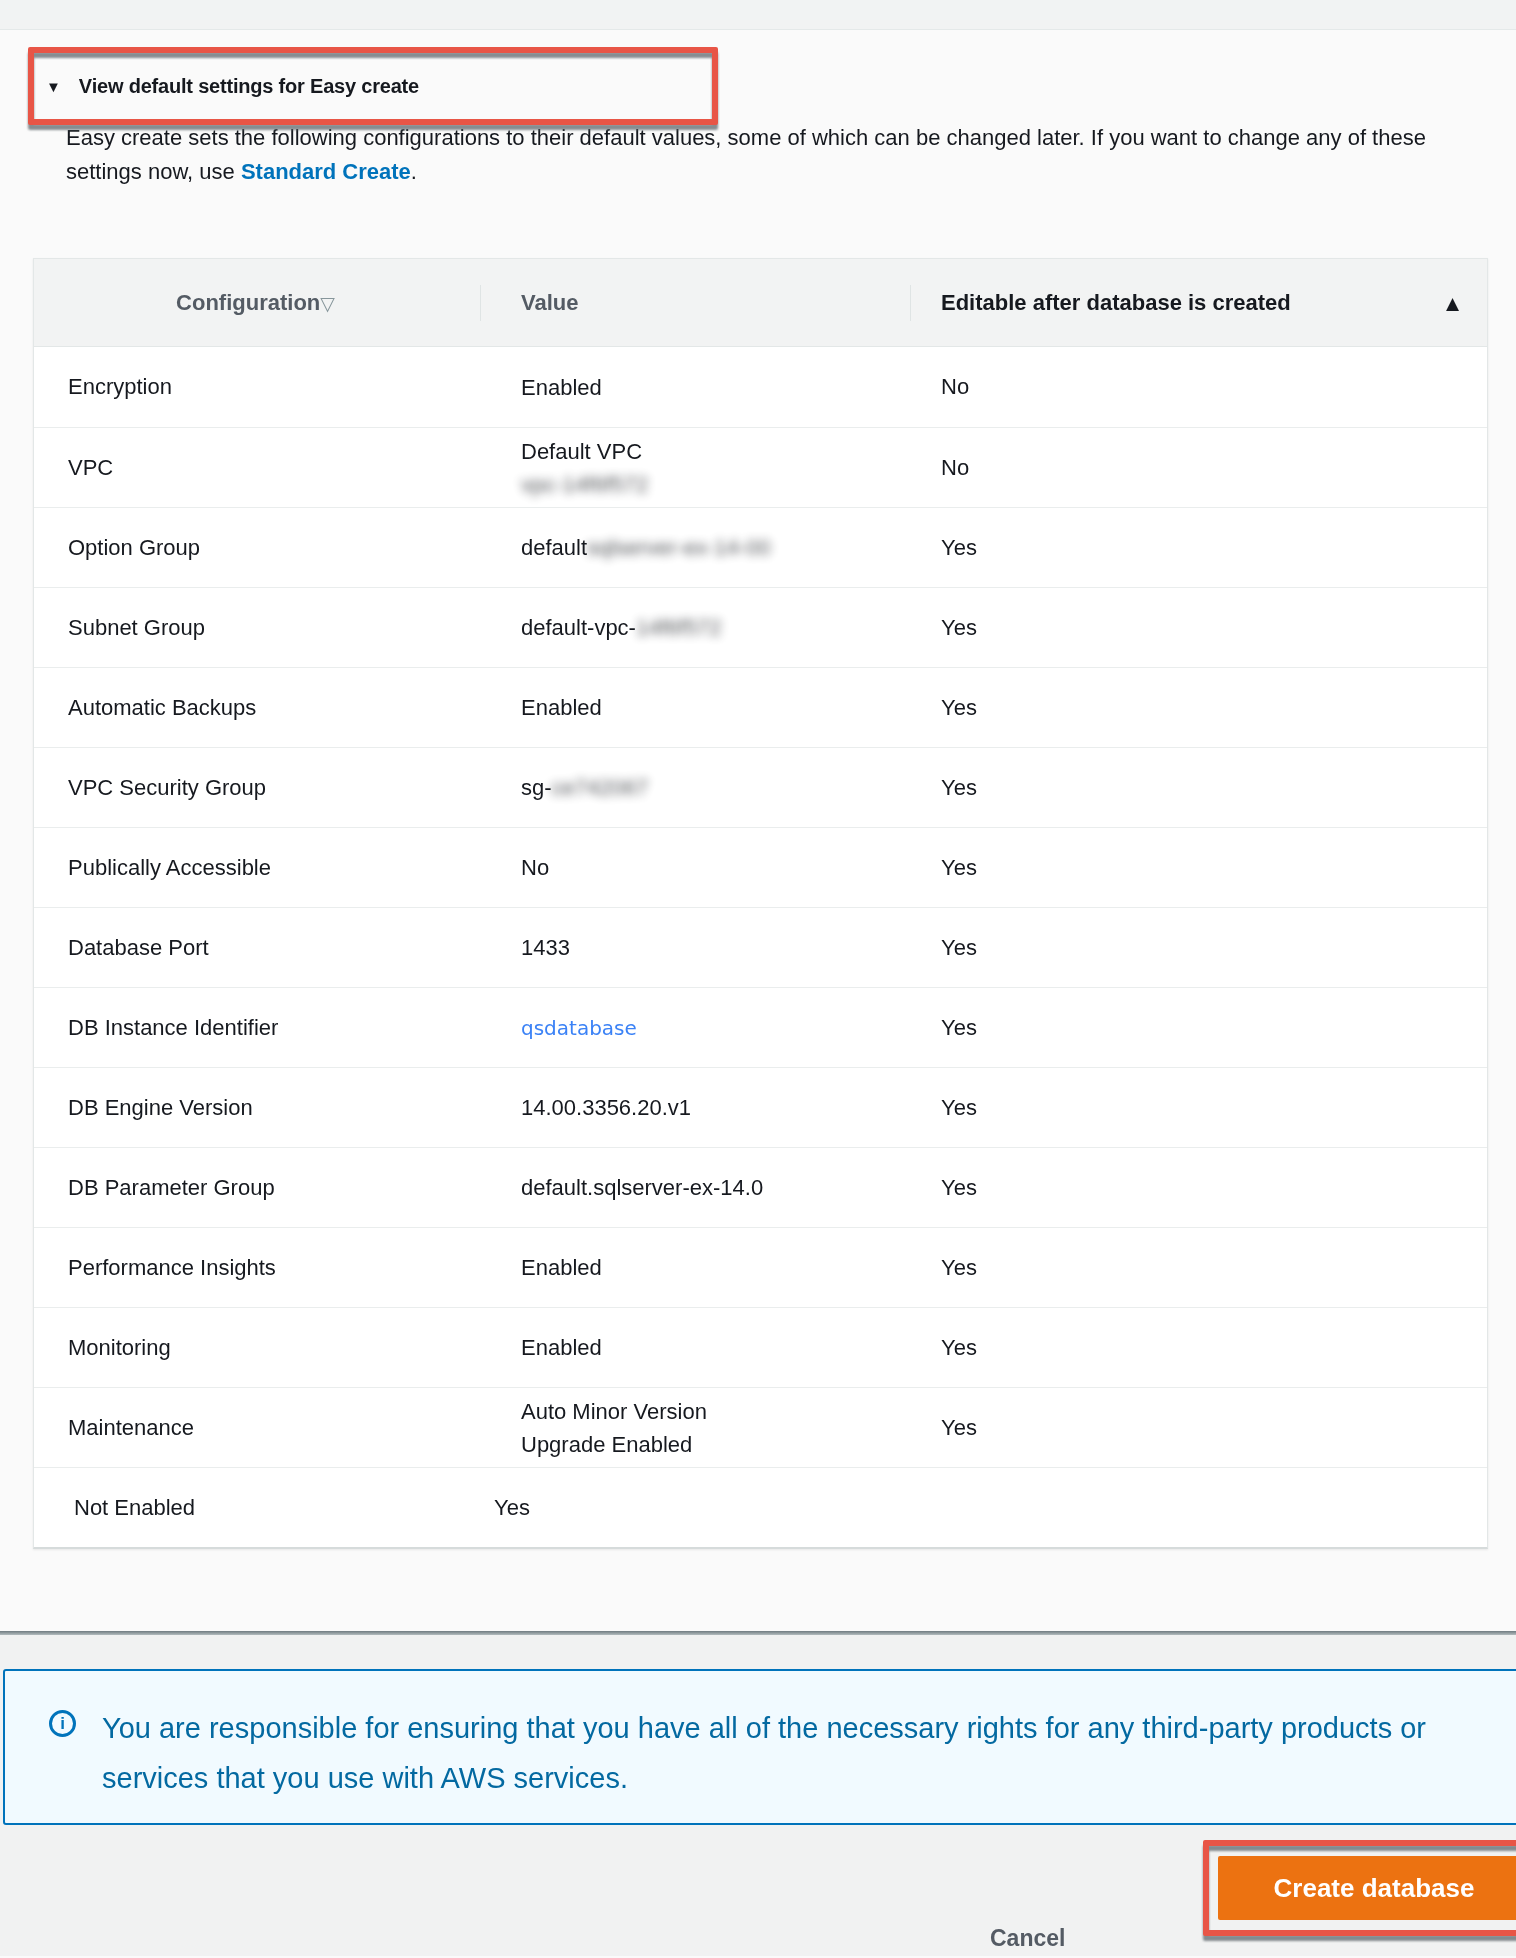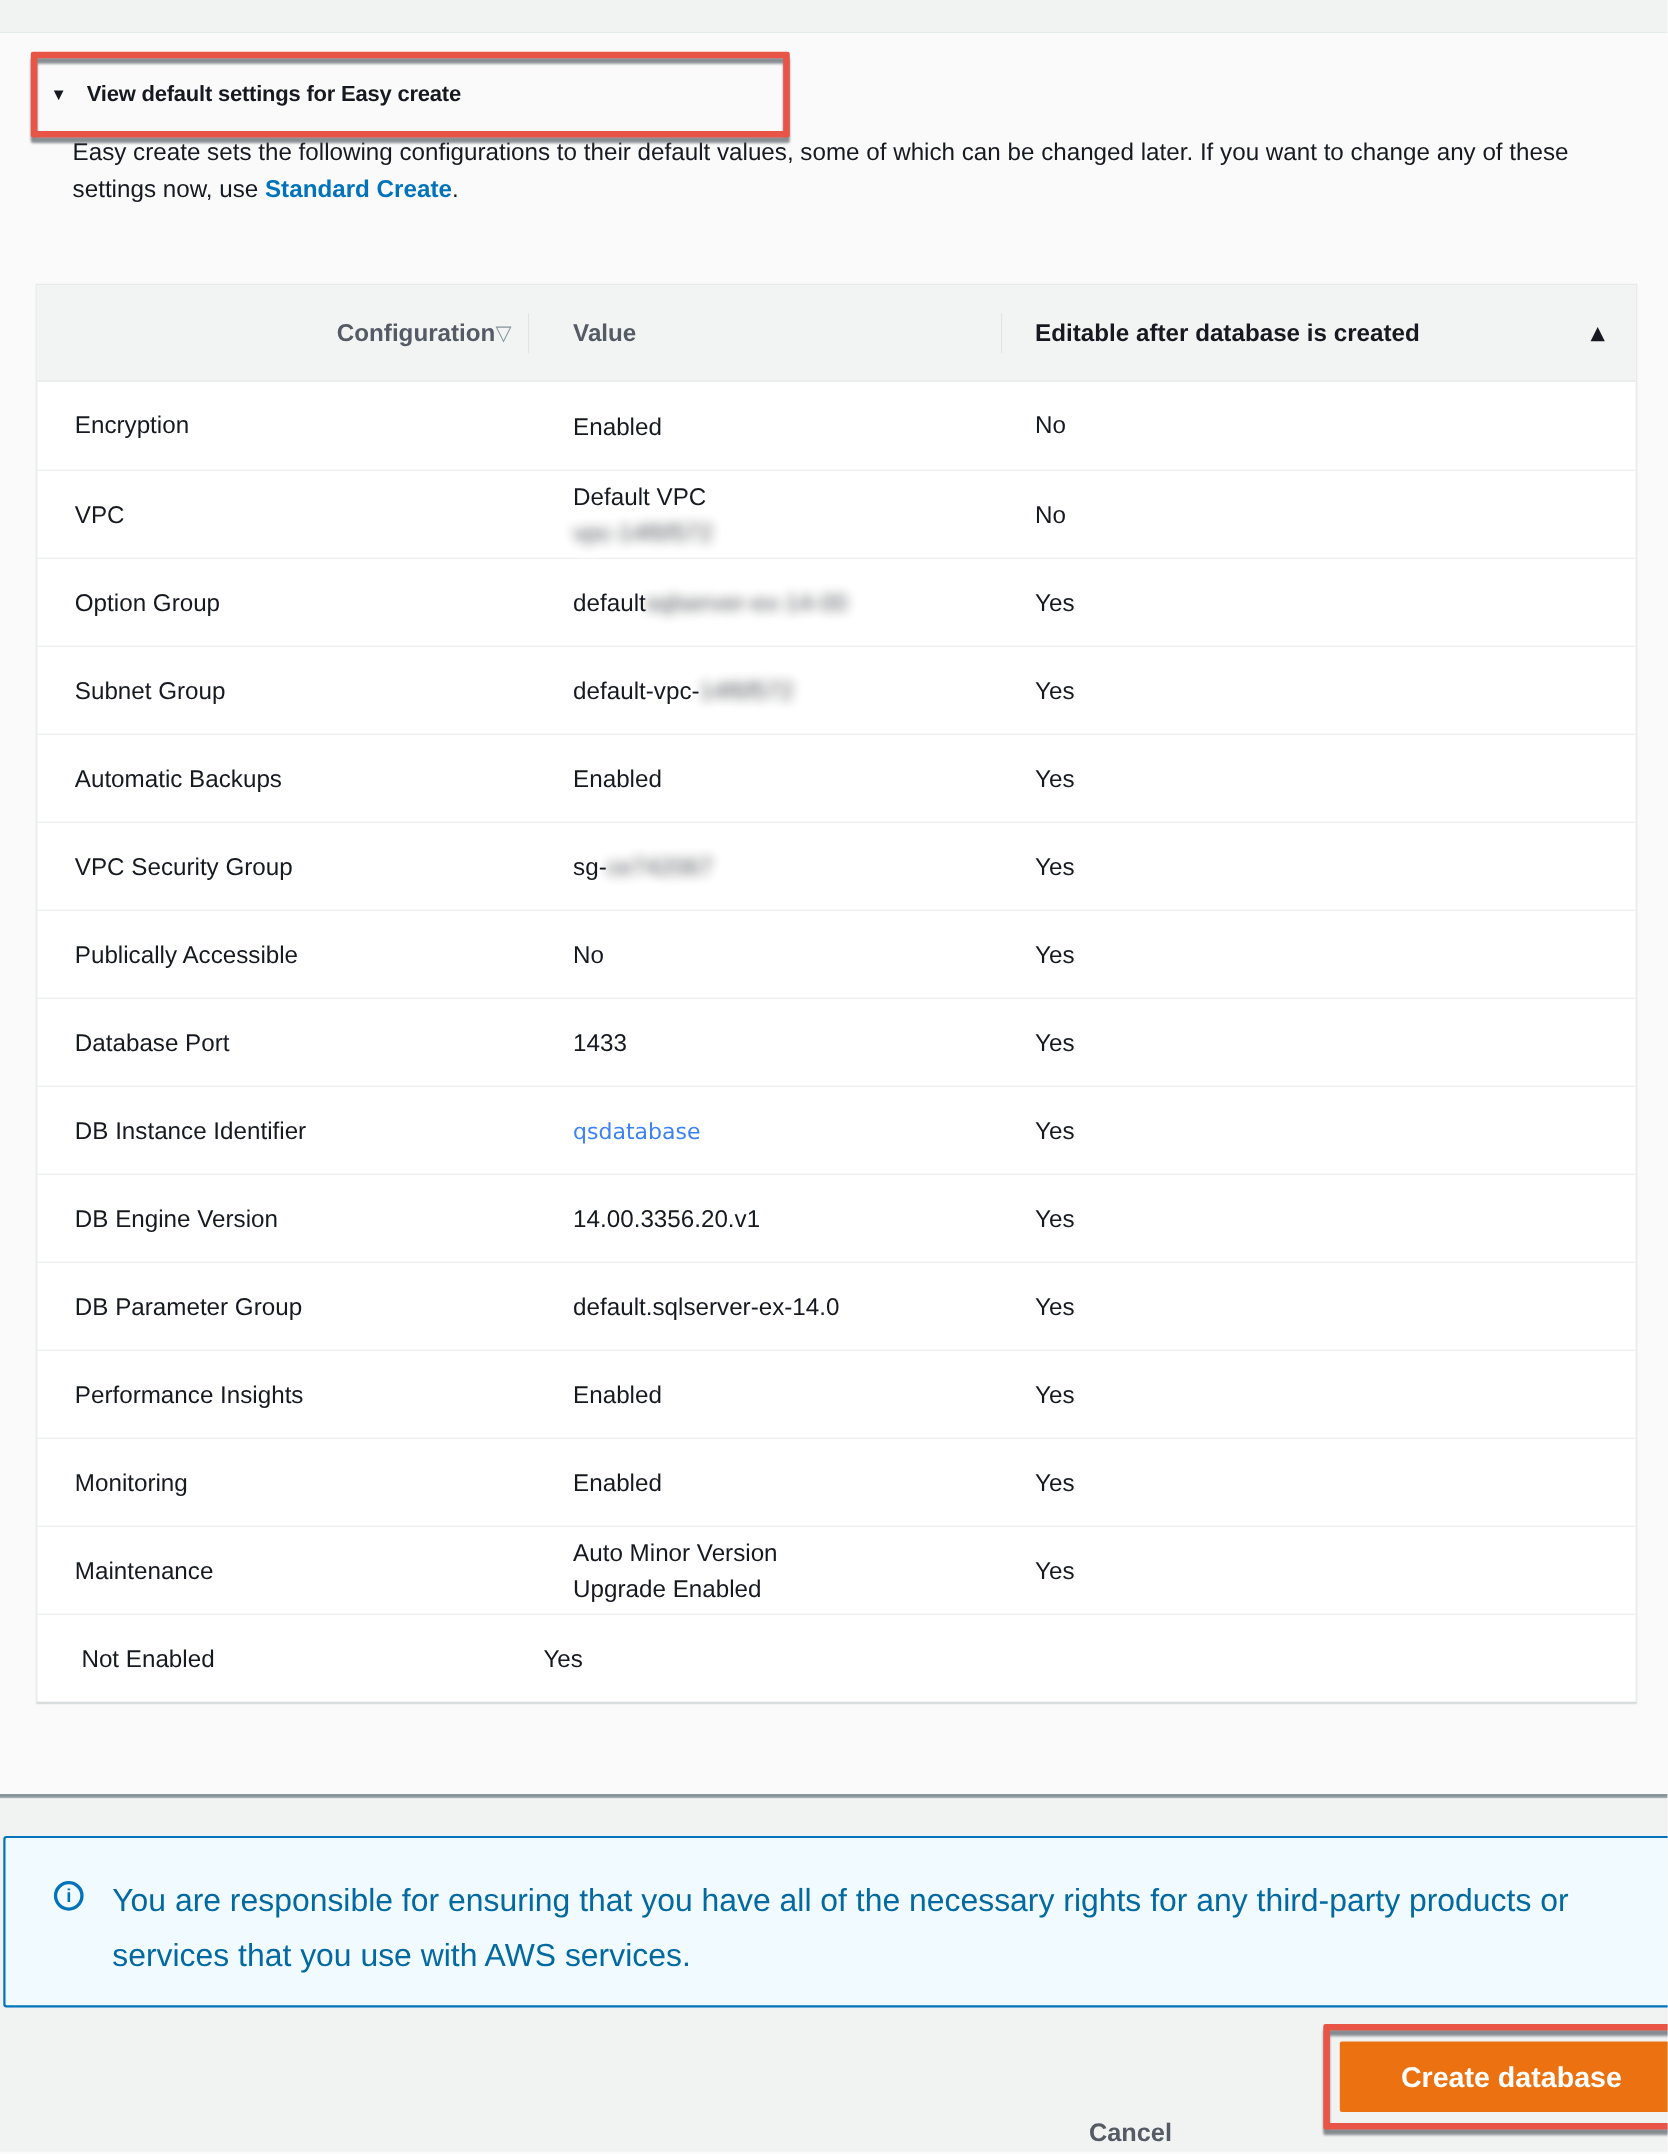--- a/index.html
+++ b/index.html
@@ -54,21 +54,21 @@
     box-shadow: 0 1px 2px rgba(0,0,0,0.08);
   }
   .t-header {
     display: flex; height: 88px; align-items: stretch;
     background: #f2f3f3; border-bottom: 1px solid #e3e7e7;
   }
   .th {
     position: relative; display: flex; align-items: center;
     font-size: 22px; font-weight: 700; color: #545b64;
   }
-  .th1 { width: 447px; padding-left: 34px; padding-right: 16px; justify-content: flex-end; cursor: pointer; }
+  .th1 { width: 447px; padding-left: 34px; padding-right: 38px; justify-content: center; cursor: pointer; }
   .th2 { width: 430px; padding-left: 40px; }
   .th3 { flex: 1; padding-left: 30px; padding-right: 28px; justify-content: space-between; color: #16191f; cursor: pointer; gap: 43px; }
   .th1::after, .th2::after {
     content: ""; position: absolute; right: 0; top: 26px; height: 36px; width: 1px; background: #dfe4e4;
   }
   .sort-outline { color: #87969b; font-size: 19px; font-family: "DejaVu Sans", sans-serif; }
   .sort-filled  { color: #16191f; font-size: 17px; font-family: "DejaVu Sans", sans-serif; }
 
   .table-row { display: flex; min-height: 80px; border-top: 1px solid #eaeded; }
   .table-row:first-child { border-top: none; }

